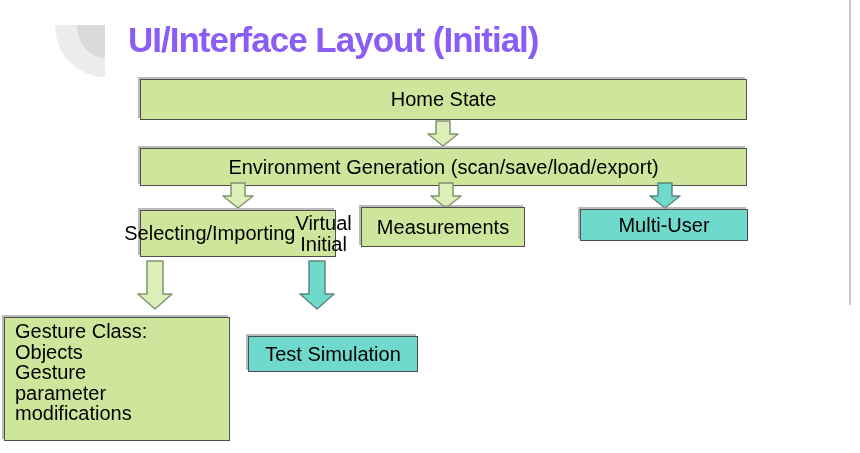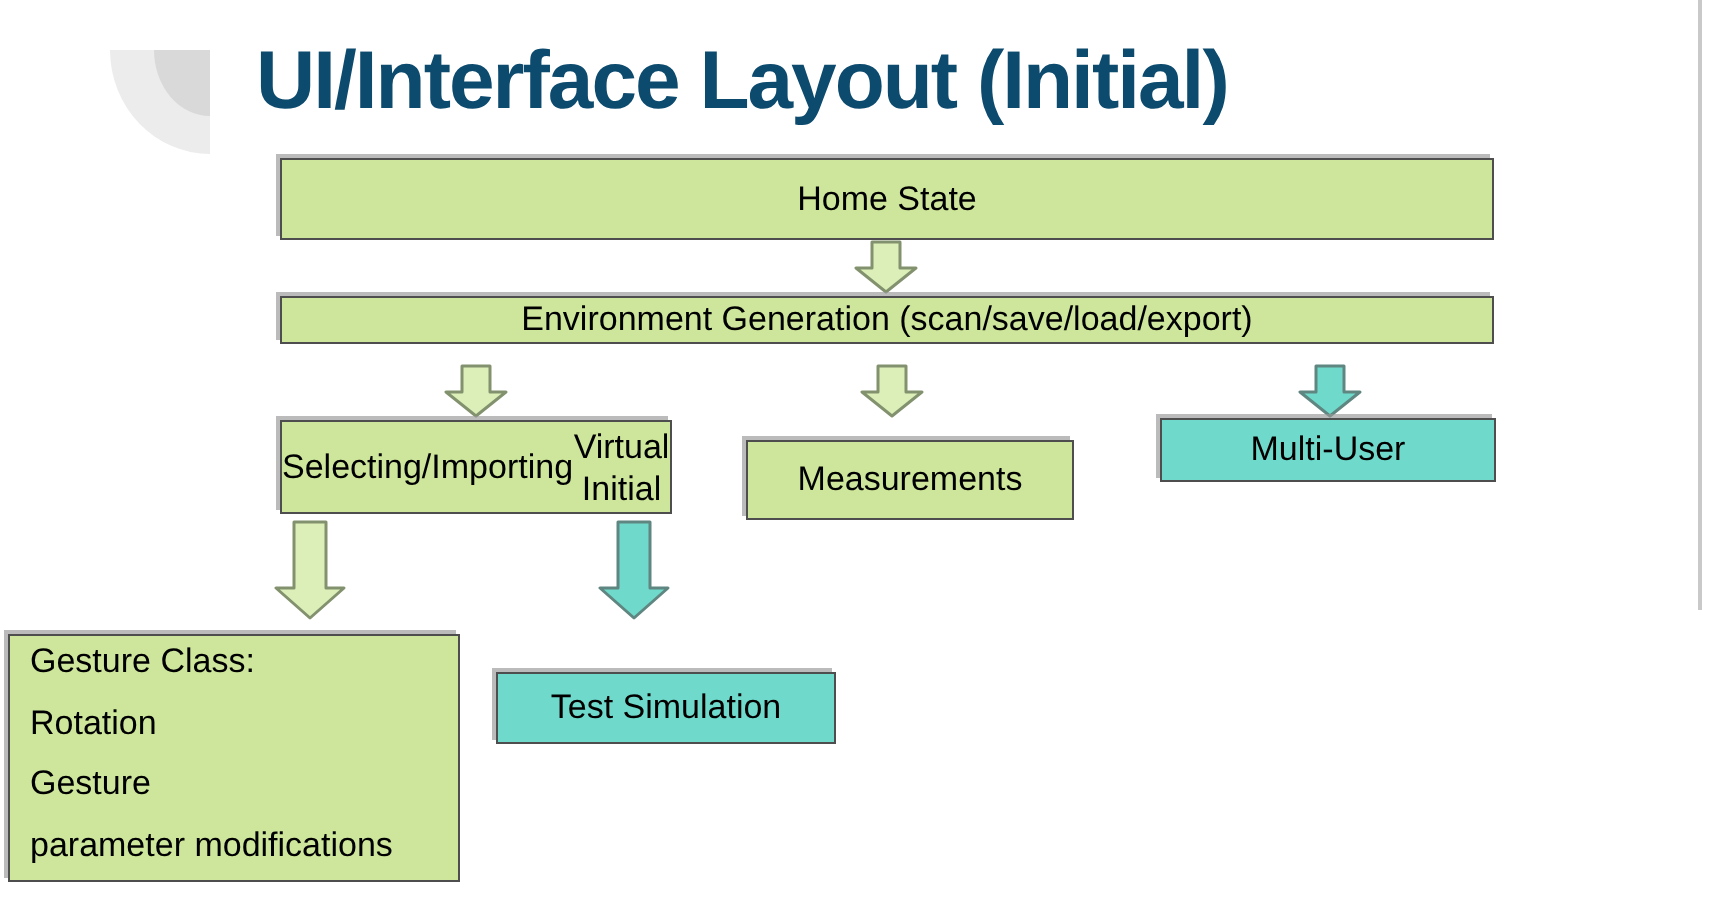--- a/index.html
+++ b/index.html
@@ -11,47 +11,47 @@
   .decor-outer {
     position:absolute; left:55px; top:25px; width:50px; height:52px;
     background:#ececec; border-radius:0 0 0 100%;
   }
   .decor-inner {
     position:absolute; right:0; top:0; width:28px; height:33px;
     background:#d9d9d9; border-radius:0 0 0 100%;
   }
   .title {
     position:absolute; left:128px; top:20px; width:640px;
-    font-size:41px; font-weight:bold; letter-spacing:-1px;
-    color:#0c4a6e; line-height:40px; white-space:nowrap;
+    font-size:35px; font-weight:bold; letter-spacing:-1px;
+    color:#8b5cf6; line-height:40px; white-space:nowrap;
   }
   .vline {
     position:absolute; left:849px; top:0; width:2px; height:305px;
     background:#c9c9c9;
   }
   .box {
     position:absolute; box-sizing:border-box;
     display:flex; align-items:center; justify-content:center;
-    text-align:center; font-size:17px; color:#000;
+    text-align:center; font-size:20px; color:#000;
     border:1.4px solid #4e4e4e;
     box-shadow:-2px -2px 0 rgba(150,150,150,0.65);
   }
   .green { background:#cde69b; }
   .teal  { background:#6fdacb; }
   .stack { flex-direction:row; line-height:21px; }
   .gesture-box {
     align-items:flex-start; justify-content:flex-start;
     flex-direction:column; text-align:left;
-    padding:3px 6px 0 10px; line-height:20.5px;gap:10px;
+    padding:3px 6px 0 10px; line-height:20.5px;
   }
   .arrow { position:absolute; }
   .b-home   { left:140px; top:79px;  width:607px; height:41px; }
-  .b-env    { left:140px; top:148px; width:607px; height:24px; }
+  .b-env    { left:140px; top:148px; width:607px; height:38px; }
   .b-sel    { left:140px; top:210px; width:196px; height:47px; }
-  .b-meas   { left:361px; top:220px; width:164px; height:40px;margin-left:12px; }
+  .b-meas   { left:361px; top:207px; width:164px; height:40px; }
   .b-multi  { left:580px; top:209px; width:168px; height:32px; }
   .b-gest   { left:4px;   top:317px; width:226px; height:124px; }
   .b-test   { left:248px; top:336px; width:170px; height:36px; }
   .a1 { left:427px; top:120px; }
   .a2 { left:222px; top:182px; }
   .a3 { left:430px; top:182px; }
   .a4 { left:649px; top:182px; }
   .a5 { left:137px; top:260px; }
   .a6 { left:299px; top:260px; }
 </style>
@@ -115,21 +115,21 @@
     </svg>
   </div>
   <div class="arrow a6">
     <svg width="36" height="50" viewBox="0 0 36 50">
       <polygon points="10,1 26,1 26,34 35,34 18,49 1,34 10,34" fill="#6fdacb" stroke="#5f8680" stroke-width="1.5" stroke-linejoin="round"></polygon>
     </svg>
   </div>
 
   <div class="box green gesture-box b-gest">
     <span>Gesture Class:</span>
-    <span>Rotation</span>
+    <span>Objects</span>
     <span>Gesture</span>
     <span>parameter modifications</span>
   </div>
   <div class="box teal b-test">
     <span>Test Simulation</span>
   </div>
 
 </div>
 
 </body></html>

